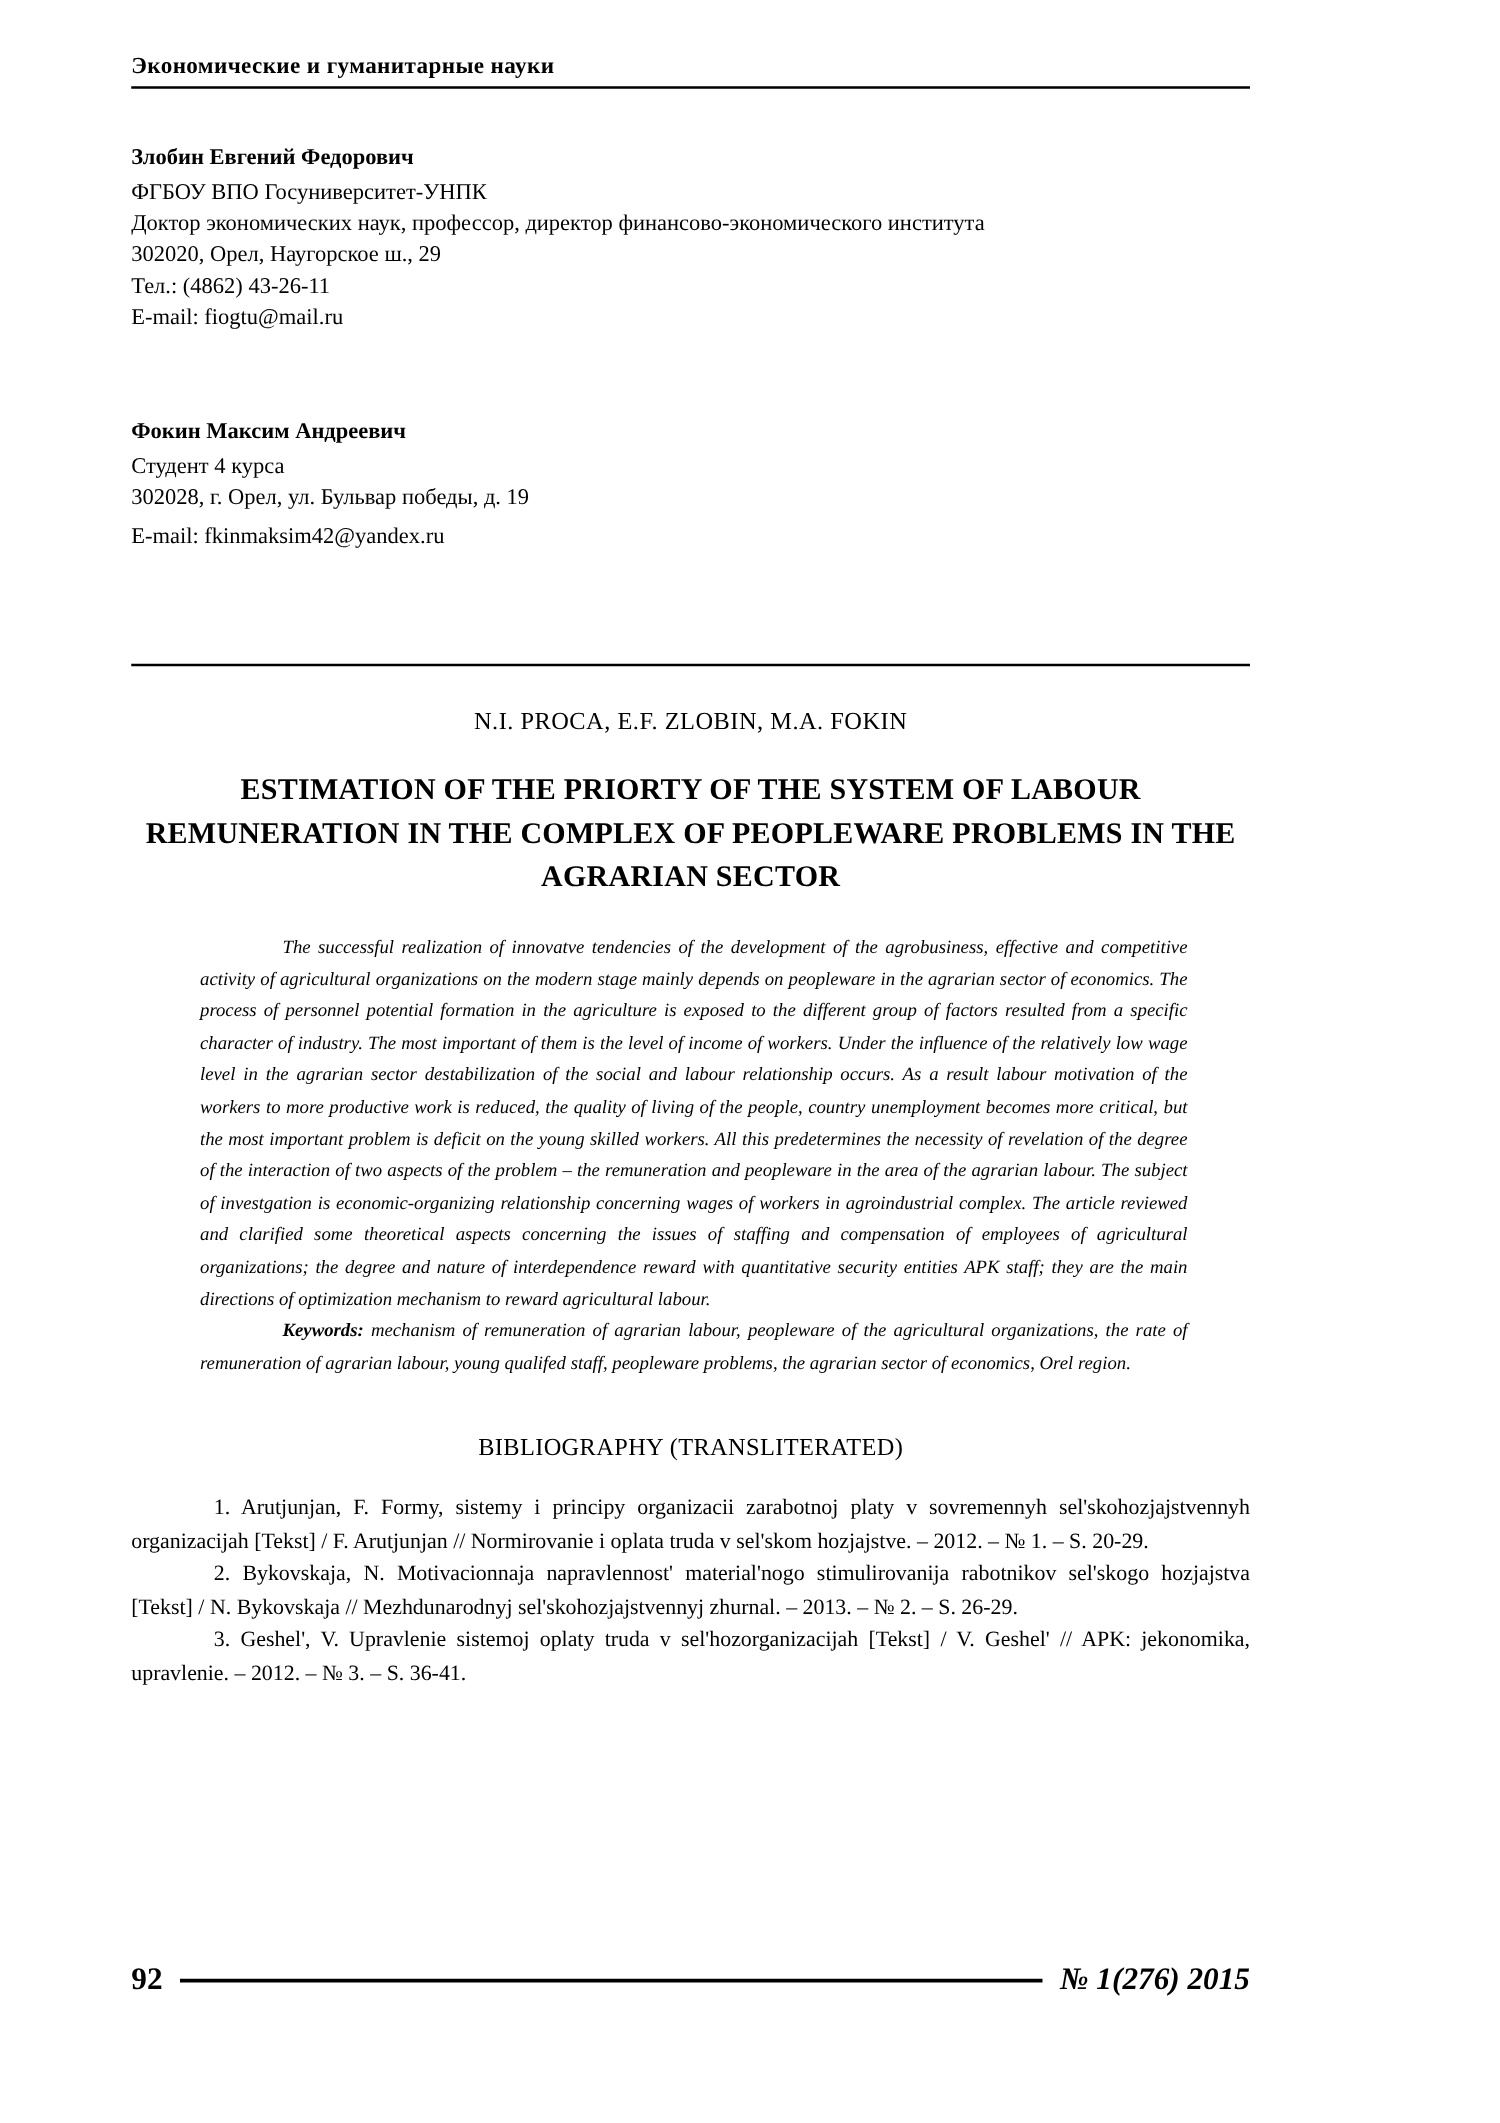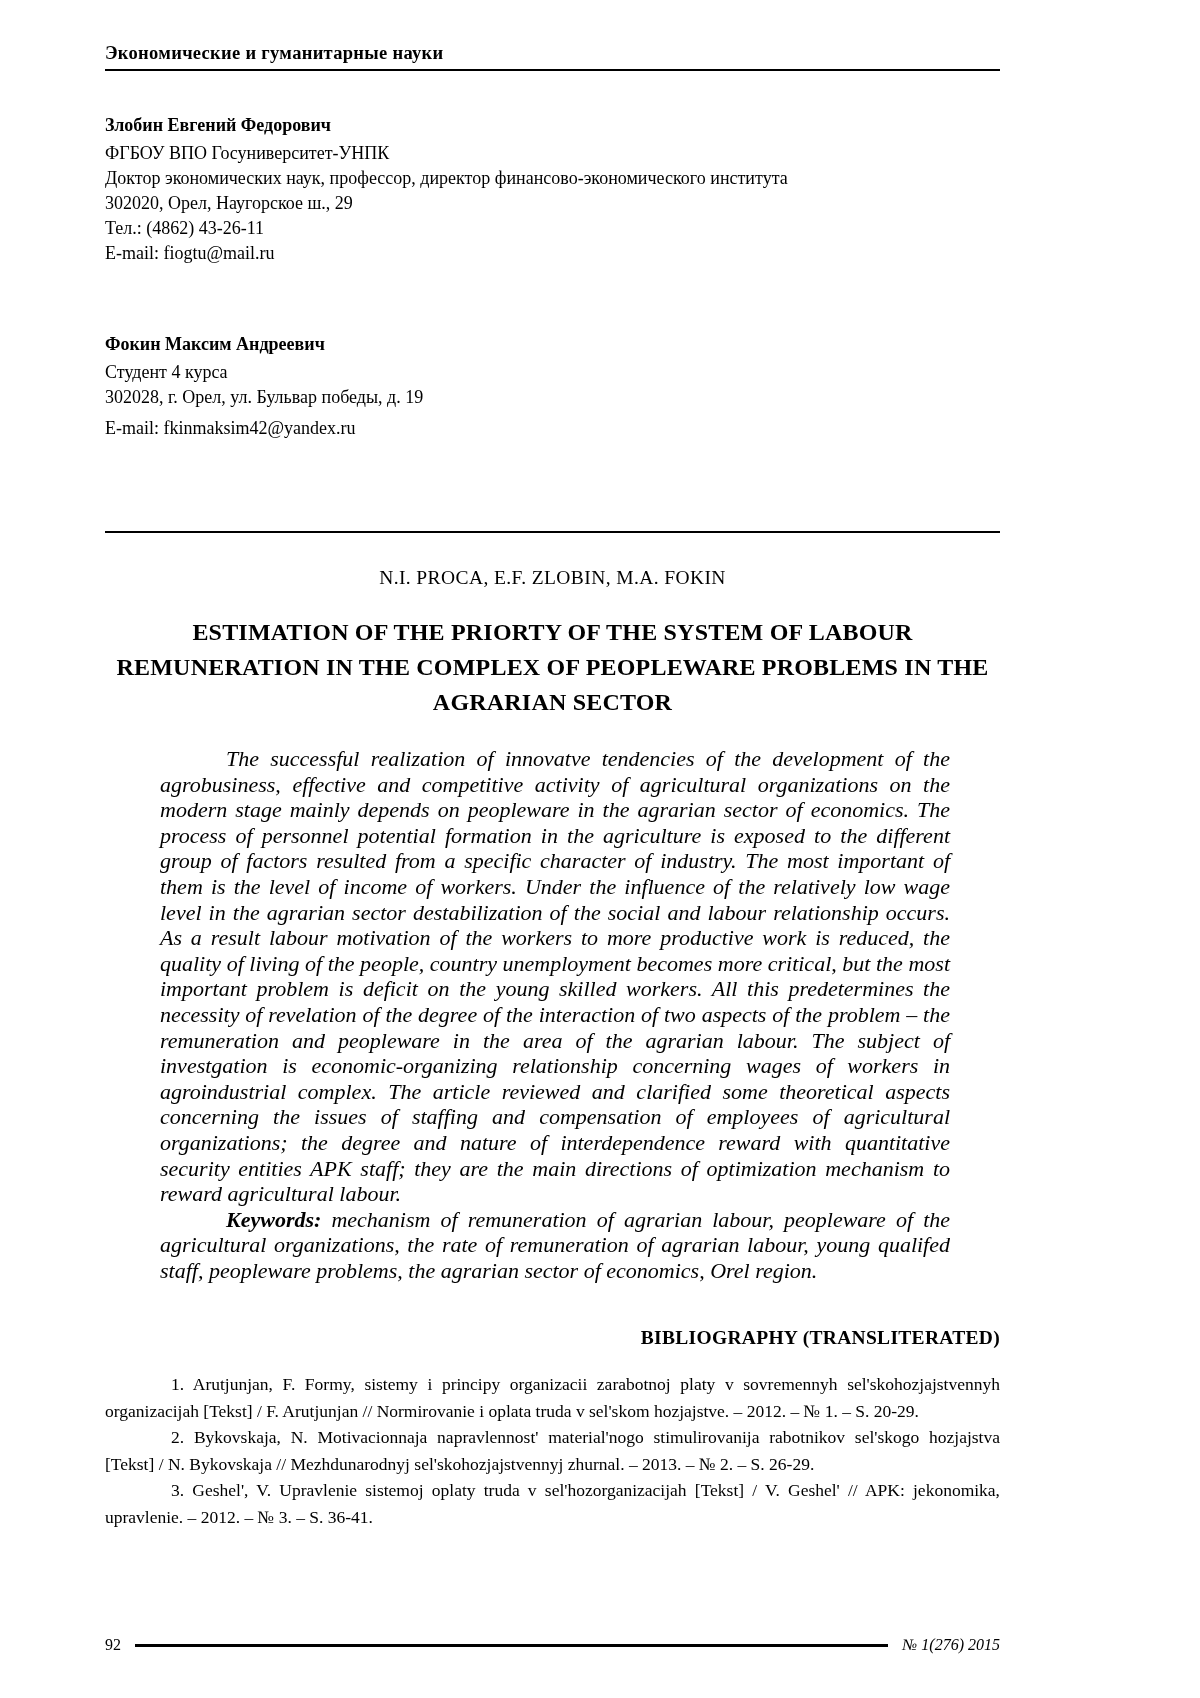--- a/index.html
+++ b/index.html
@@ -50,49 +50,49 @@
     font-weight: bold;
     font-size: 24px;
     line-height: 35px;
     letter-spacing: 0.2px;
   }
   .abstract-block {
     margin-top: 26px;
     margin-left: 55px;
     width: 790px;
     font-style: italic;
-    font-size: 22px;
+    font-size: 15px;
     line-height: 25.6px;
     text-align: justify;
   }
   .abstract-block p { text-indent: 66px; }
   .keywords-label { font-weight: bold; }
   .bib-heading {
     margin-top: 44px;
-    text-align: right;
-    font-weight: bold;
+    text-align: center;
+    font-weight: normal;
     font-size: 19.5px;
     letter-spacing: 0.3px;
   }
   .bibliography {
     margin-top: 22px;
     font-size: 17.5px;
     line-height: 26.5px;
     text-align: justify;
   }
   .bibliography p { text-indent: 66px; }
   .page-footer {
     position: absolute;
-    top: 1636px;
+    top: 1570px;
     left: 105px;
     width: 895px;
     display: flex;
     align-items: center;
-    font-size: 16px;
-    font-weight: normal;
+    font-size: 25px;
+    font-weight: bold;
   }
   .page-footer .footer-line {
     flex: 1;
     height: 3px;
     background: #000;
     margin: 0 14px;
   }
   .page-footer .issue {
     font-style: italic;
     white-space: nowrap;

